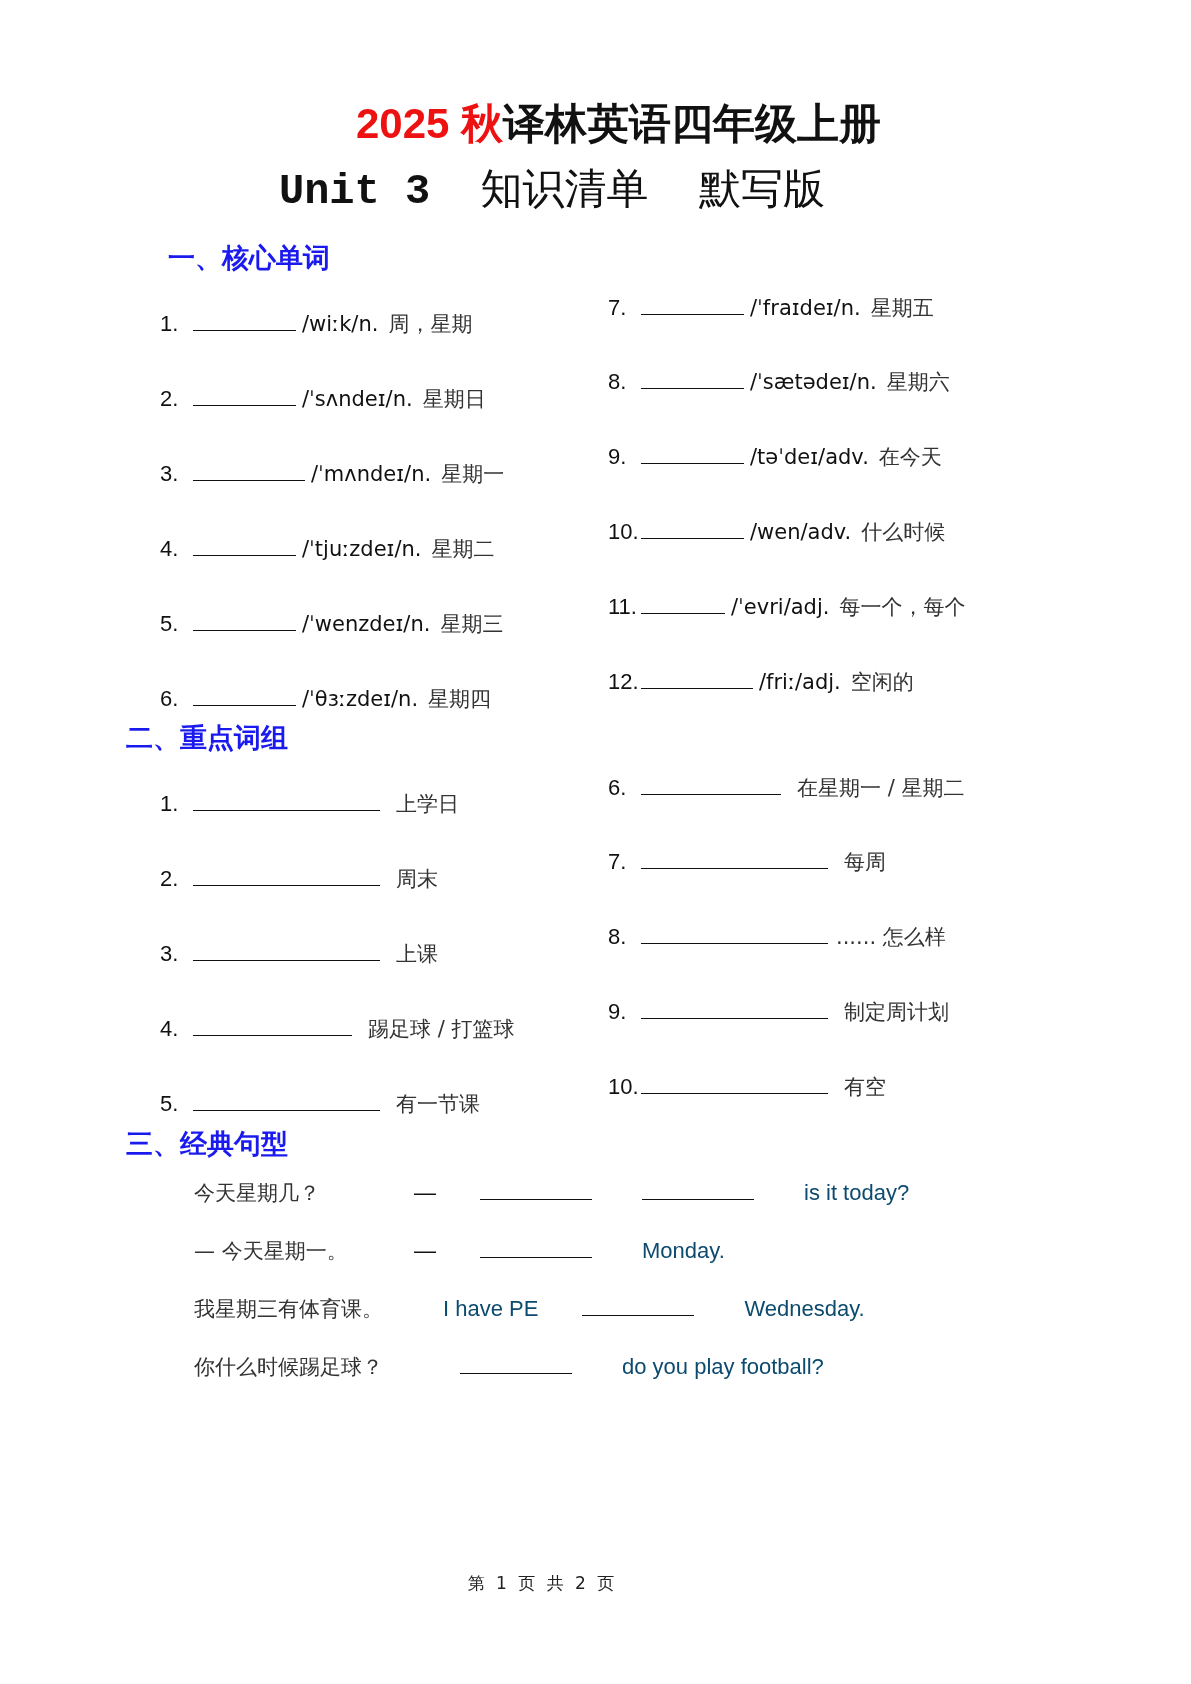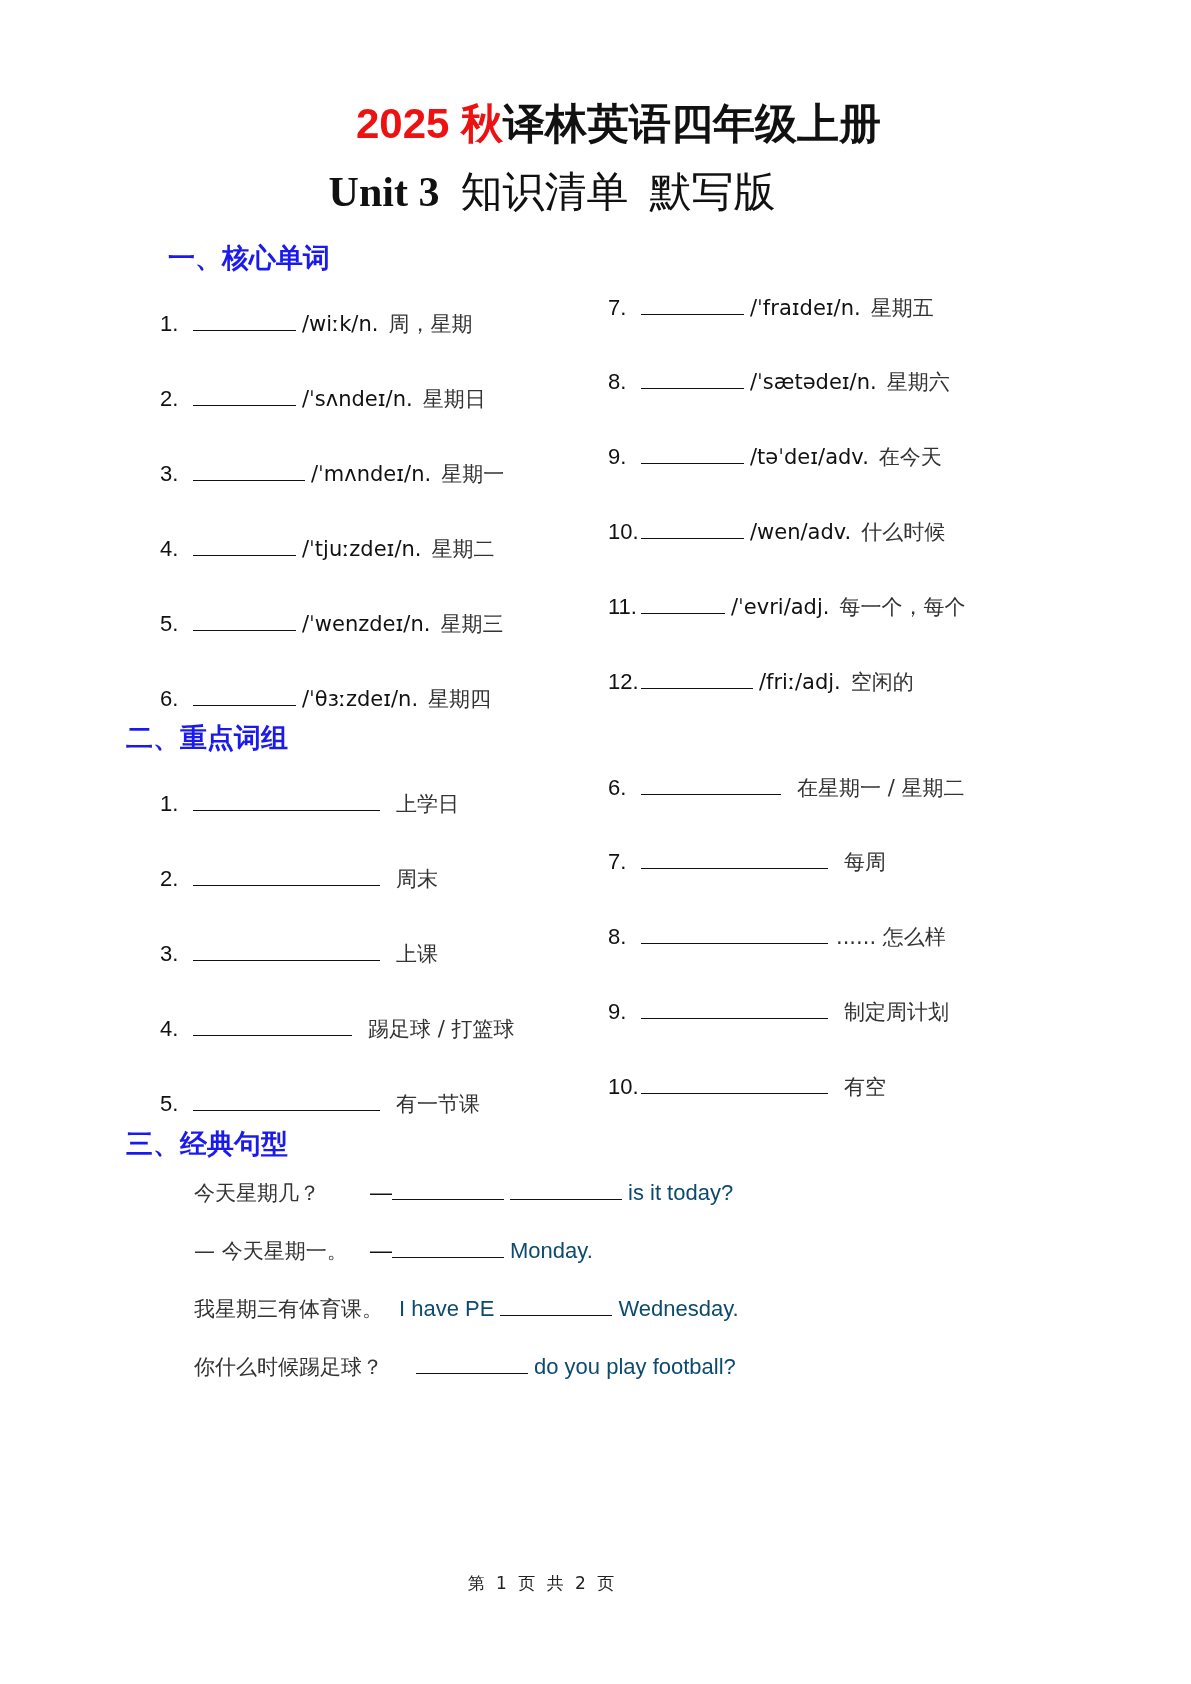--- a/index.html
+++ b/index.html
@@ -1,27 +1,27 @@
 <!DOCTYPE html>
 <html><head>
   <meta charset="utf-8">
   <style>
     html, body { margin: 0; padding: 0; background: #ffffff; }
     body { width: 1191px; height: 1684px; position: relative; overflow: hidden; font-family: "DejaVu Sans", "Liberation Sans", sans-serif; color: #111; }
     .title1 { position: absolute; top: 96px; left: 0; width: 1191px; text-align: center; font-family: "Liberation Sans", "DejaVu Sans", sans-serif; font-weight: bold; font-size: 42px; line-height: 56px; color: #111; }
     .title1 .red { color: #ee1111; margin-left: 46px; }
-    .title2 { position: absolute; top: 164px; left: 0; width: 1104px; text-align: center; font-family: Liberation Serif, serif; font-size: 42px; line-height: 56px; color: #111; }
+    .title2 { position: absolute; top: 164px; left: 0; width: 1104px; text-align: center; font-family: Liberation Mono, monospace; font-size: 42px; line-height: 56px; color: #111; }
     .title2 .unit { font-weight: bold; }
     .section { position: absolute; font-family: "DejaVu Sans", sans-serif; font-weight: bold; font-size: 27px; line-height: 36px; color: #1a1aee; }
     .row { position: absolute; font-size: 22px; line-height: 30px; white-space: nowrap; display: flex; align-items: baseline; }
     .num { display: inline-block; color: #111; font-family: "Liberation Sans", "DejaVu Sans", sans-serif; }
     .blank { display: inline-block; border-bottom: 1.5px solid #111; height: 22px; margin-right: 6px; }
     .phon { font-family: "DejaVu Sans", sans-serif; font-size: 21px; color: #111; }
     .cn { color: #333; font-family: "DejaVu Sans", sans-serif; font-size: 21px; margin-left: 10px; }
-    .sent { position: absolute; font-size: 22px; line-height: 30px; white-space: nowrap; display: flex; align-items: baseline; }
+    .sent { position: absolute; font-size: 22px; line-height: 30px; white-space: nowrap; display: flex; align-items: baseline; gap: 44px; }
     .sent .cn { margin-left: 0; }
     .sent .en { font-family: "Liberation Sans", "DejaVu Sans", sans-serif; font-size: 22px; color: #0c4a6e; }
     .dash { font-family: "Liberation Sans", sans-serif; color: #111; }
     .footer { position: absolute; top: 1572px; left: 0; width: 1082px; text-align: center; font-size: 17px; color: #222; word-spacing: 6px; }
   </style>
 </head>
 <body>
 
 <div class="title1">
   <span class="red">2025 秋</span><span>译林英语四年级上册</span>
@@ -172,21 +172,21 @@
 
 <div class="sent" style="top:1235px;left:194px;">
   <span class="cn" style="width:176px">— 今天星期一。</span>
   <span class="dash">—</span>
   <span class="blank" style="width:112px;margin-right:6px"></span>
   <span class="en">Monday.</span>
 </div>
 
 <div class="sent" style="top:1293px;left:194px;">
   <span class="cn" style="margin-right:16px">我星期三有体育课。</span>
-  <span class="en" style="margin-right:6px">I have PE</span>
+  <span class="en" style="margin-right:0">I have PE</span>
   <span class="blank" style="width:112px;margin-right:6px"></span>
   <span class="en">Wednesday.</span>
 </div>
 
 <div class="sent" style="top:1351px;left:194px;">
   <span class="cn" style="width:222px">你什么时候踢足球？</span>
   <span class="blank" style="width:112px;margin-right:6px"></span>
   <span class="en">do you play football?</span>
 </div>
 

